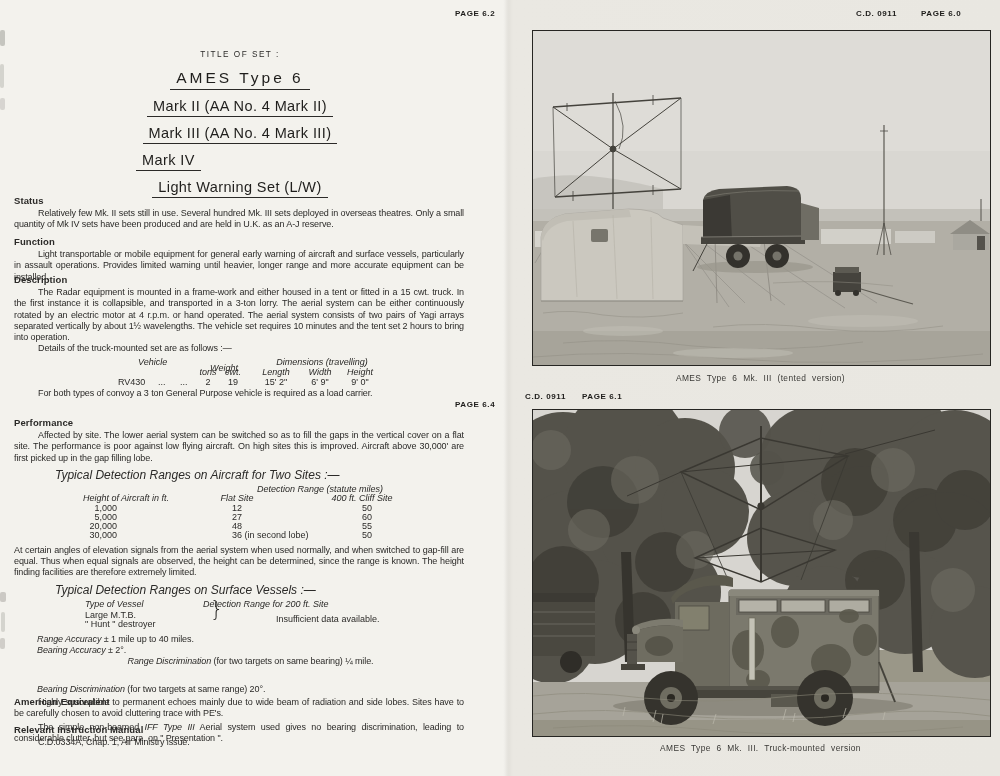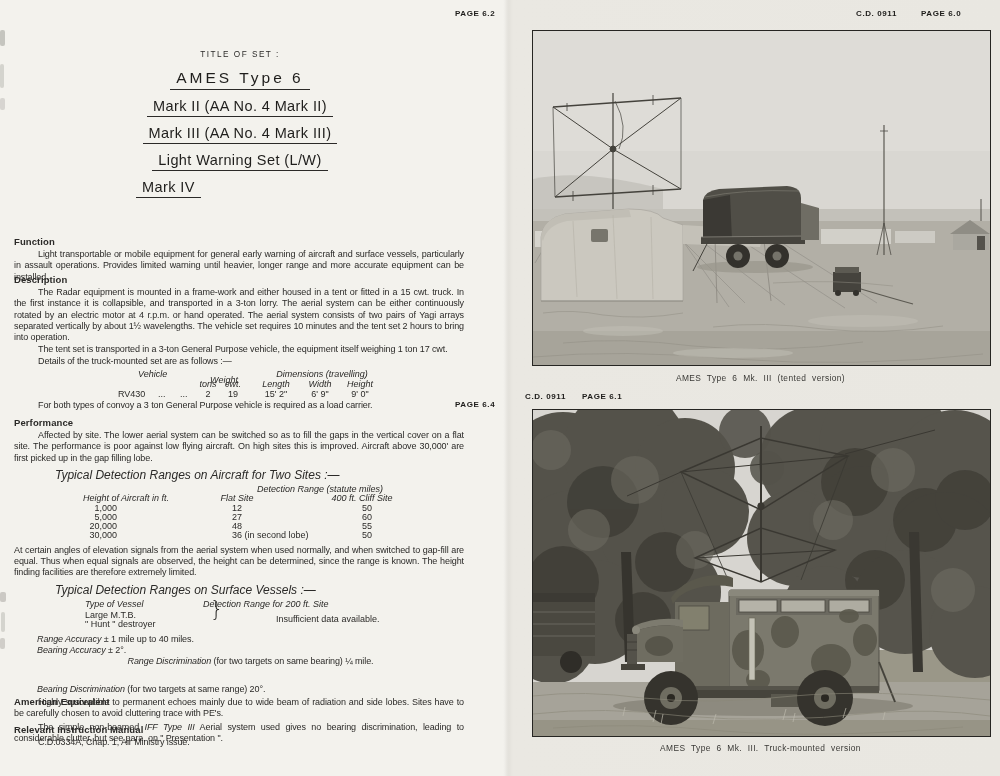--- a/index.html
+++ b/index.html
@@ -56,34 +56,37 @@
   <div class="artifact" style="left:1px;top:612px;width:4px;height:20px;opacity:.3"></div>
   <div class="artifact" style="left:0;top:638px;width:5px;height:11px;opacity:.35"></div>
 
   <div class="pgno" style="left:455px;top:9px;">PAGE 6.2</div>
 
   <div class="title-block">
     <div class="title-label">TITLE OF SET :</div>
     <div class="title-row"><span class="title-line title-ames">AMES Type 6</span></div>
     <div class="title-row"><span class="title-line">Mark II (AA No. 4 Mark II)</span></div>
     <div class="title-row"><span class="title-line">Mark III (AA No. 4 Mark III)</span></div>
+    <div class="title-row title-mark4"><span class="title-line">Mark IV</span></div>
     <div class="title-row"><span class="title-line">Light Warning Set (L/W)</span></div>
-    <div class="title-row title-mark4"><span class="title-line">Mark IV</span></div>
-  </div>
-
+  </div>
+
+  <div class="sec" style="top:195px;">
+    <h3>Status</h3>
+    <p class="para body-txt">Relatively few Mk. II sets still in use.  Several hundred Mk. III sets deployed in overseas theatres.  Only a small quantity of Mk IV sets have been produced and are held in U.K. as an A-J reserve.</p>
+  </div>
 
   <div class="sec" style="top:236px;">
     <h3>Function</h3>
     <p class="para body-txt">Light transportable or mobile equipment for general early warning of aircraft and surface vessels, particularly in assault operations.  Provides limited warning until heavier, longer range and more accurate equipment can be installed.</p>
   </div>
 
   <div class="sec" style="top:274px;">
     <h3>Description</h3>
     <p class="para body-txt">The Radar equipment is mounted in a frame-work and either housed in a tent or fitted in a 15 cwt. truck.  In the first instance it is collapsible, and transported in a 3-ton lorry.  The aerial system can be either continuously rotated by an electric motor at 4 r.p.m. or hand operated.  The aerial system consists of two pairs of Yagi arrays separated vertically by about 1½ wavelengths.  The vehicle set requires 10 minutes and the tent set 2 hours to bring into operation.</p>
-    <p class="para body-txt" style="margin-top:1px;">The tent set is transported in a 3-ton General Purpose vehicle, the equipment itself weighing 1 ton 17 cwt.</p>
     <p class="para body-txt">Details of the truck-mounted set are as follows :—</p>
 
     <div class="postab" style="height:31px;margin-top:2px;">
       <span class="it" style="left:124px;top:0;">Vehicle</span>
       <span class="it cntr" style="left:186px;top:6px;width:48px;">Weight</span>
       <span class="it cntr" style="left:238px;top:0;width:140px;">Dimensions (travelling)</span>
       <span class="it cntr" style="left:182px;top:10px;width:24px;">tons</span>
       <span class="it cntr" style="left:206px;top:10px;width:26px;">cwt.</span>
       <span class="it cntr" style="left:240px;top:10px;width:44px;">Length</span>
       <span class="it cntr" style="left:286px;top:10px;width:40px;">Width</span>

